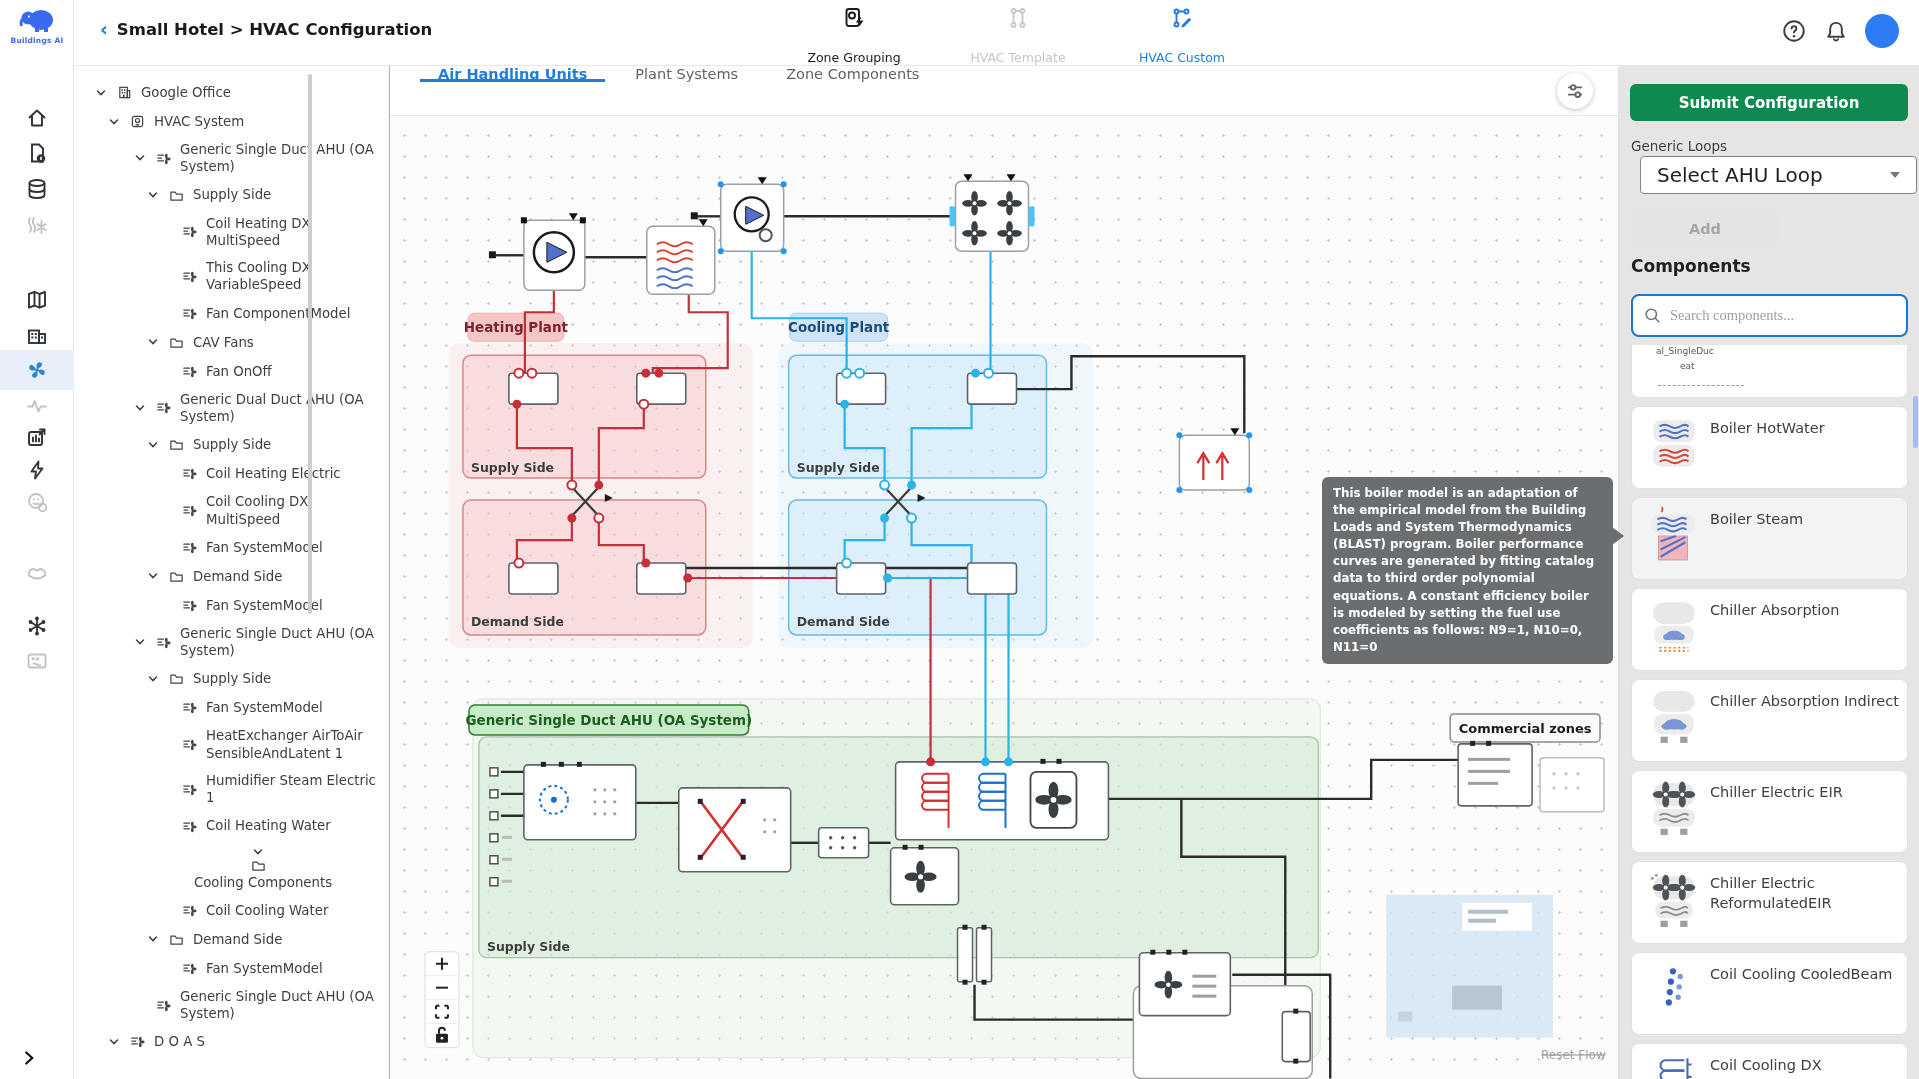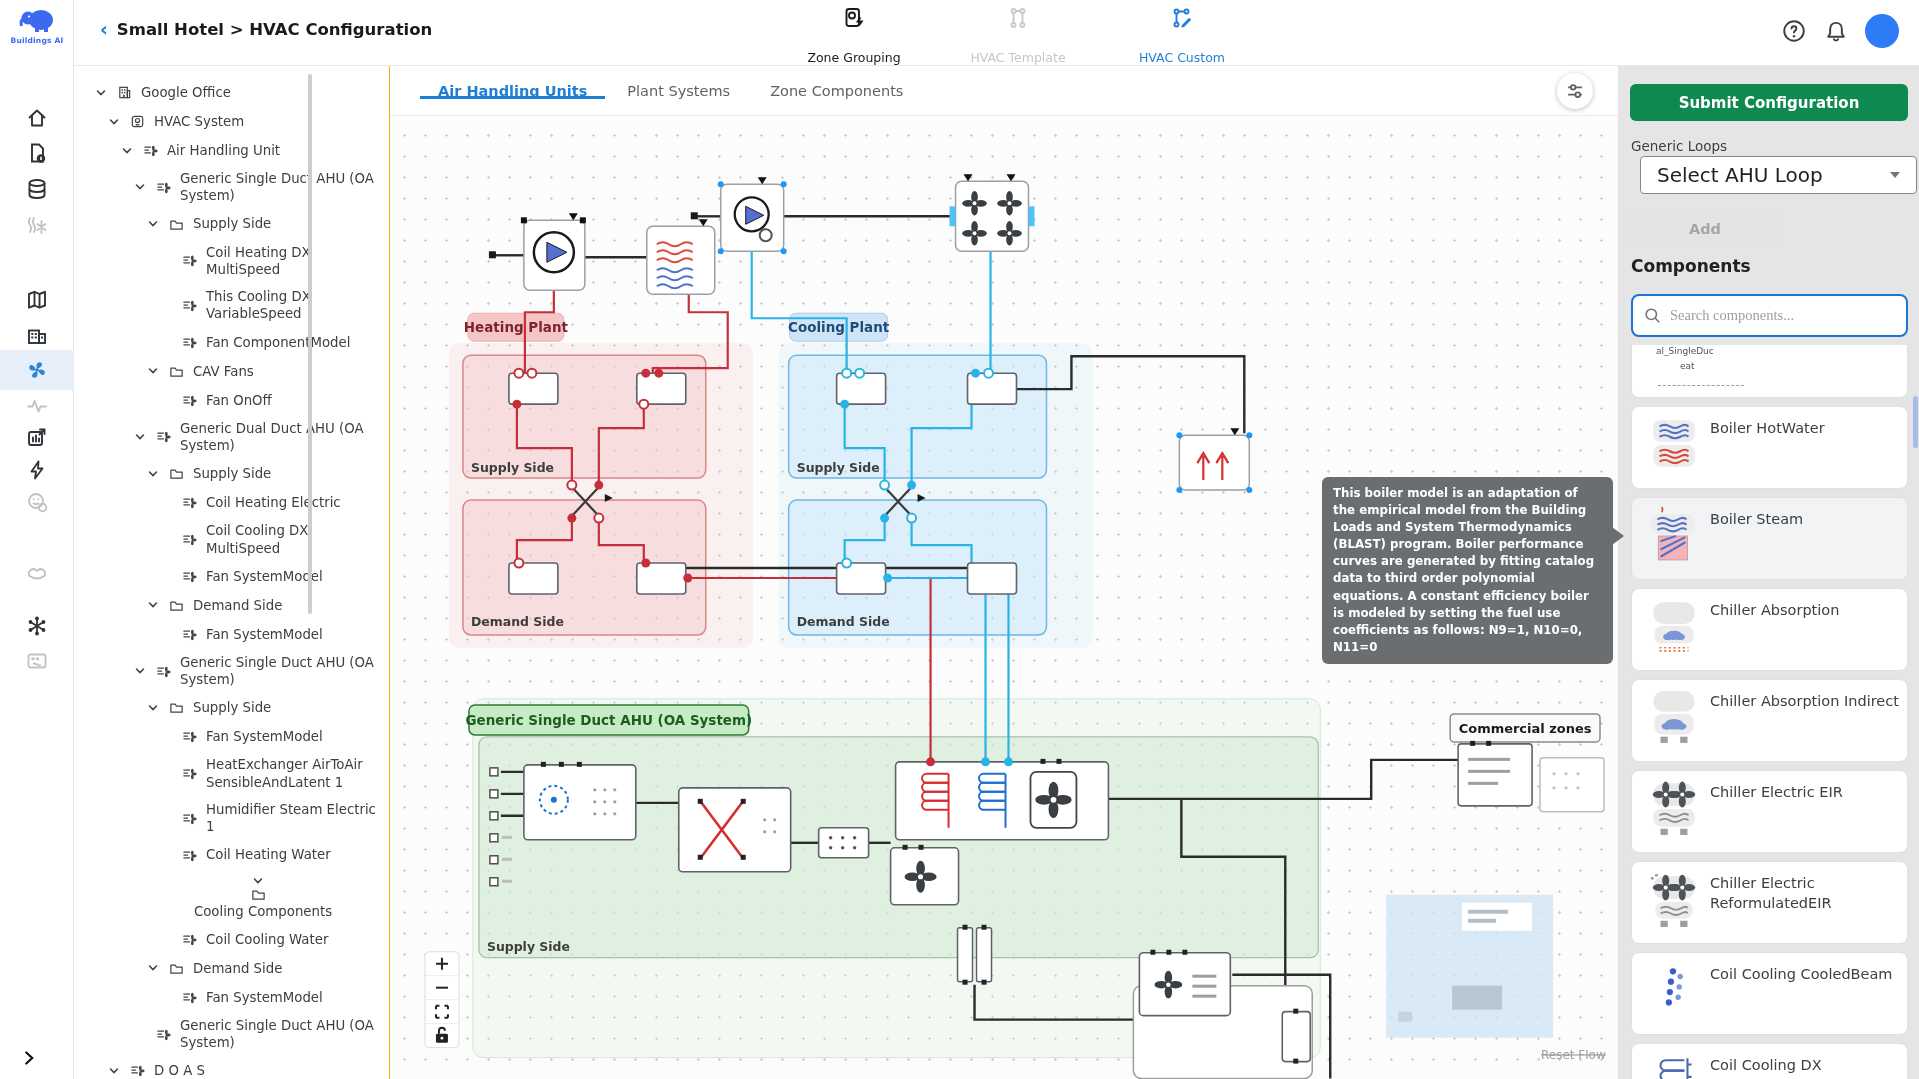--- a/index.html
+++ b/index.html
@@ -36,21 +36,21 @@
     border-right:1px solid #eab308; overflow:hidden; }
   #tree { padding-top:12px; }
   .trow { display:flex; align-items:center; min-height:29px; padding:5px 10px 5px 0; cursor:pointer; }
   .trow .chev { width:22px; flex:none; display:flex; align-items:center; }
   .trow .ticon { width:16px; height:16px; flex:none; margin-right:8px; display:flex; align-items:center; }
   .trow .tlabel { font-size:13.3px; color:#3c4043; line-height:1.3; }
   #tree-scroll { position:absolute; left:308px; top:74px; width:4px; height:540px; background:#cdcdcd; border-radius:2px; }
 
   
   #canvas { position:absolute; left:390px; top:66px; width:1228px; height:1013px; background:#fff; }
-  #tabbar { position:relative; height:50px; background:#fff; border-bottom:1px solid #ebebeb; display:flex; align-items:center; padding-left:30px; gap:4px; }
+  #tabbar { position:relative; height:50px; background:#fff; border-bottom:1px solid #ebebeb; display:flex; align-items:flex-start; padding-left:30px; gap:12px; }
   .ctab { display:flex; align-items:center; padding:0 18px; font-size:14.5px; color:#5f6368; cursor:pointer; position:relative; }
   .ctab.active { color:#1f7fd6; font-weight:600; }
   .ctab.active::after { content:""; position:absolute; left:0; right:0; bottom:0; height:3px; background:#1f7fd6; }
   #filter-btn { position:absolute; left:1167px; top:7px; width:36px; height:36px; border-radius:50%; background:#fff;
     box-shadow:0 1px 5px rgba(0,0,0,.25); display:flex; align-items:center; justify-content:center; cursor:pointer; }
   #diagram { position:absolute; left:0; top:50px; width:1228px; height:963px; background:#fcfcfc;
     background-image:radial-gradient(circle,#cdcdcd 1.1px,transparent 1.4px); background-size:21px 21px; background-position:4px 9px; }
   #diagram svg { position:absolute; inset:0; }
 
   
@@ -346,41 +346,20 @@
             </svg>
           </span>
           <span class="ticon">
             <svg class="ic" width="15" height="15" viewBox="0 0 16 16">
               <rect x="2.5" y="2.5" width="11" height="11" rx="2" stroke="#444" stroke-width="1.3" fill="none"></rect>
               <circle cx="8" cy="7" r="2.2" stroke="#444" stroke-width="1.3" fill="none"></circle>
               <rect x="6" y="10.8" width="4" height="1.5" fill="#444"></rect>
             </svg>
           </span>
           <span class="tlabel">HVAC System</span>
-        </div>
-        <div class="trow" style="padding-left: 47px;">
-          <span class="chev">
-            <svg class="ic" width="12" height="12" viewBox="0 0 12 12">
-              <path d="M2.5 4 L6 7.5 L9.5 4" stroke="#444" stroke-width="1.6" fill="none" stroke-linecap="round"></path>
-            </svg>
-          </span>
-          <span class="ticon">
-            <svg class="ic" width="15" height="15" viewBox="0 0 16 16">
-              <g stroke="#444" stroke-width="1.3" fill="none" stroke-linecap="round">
-                <path d="M2 4.5 h6 M2 7.5 h4 M2 10.5 h6"></path>
-              </g>
-              <g fill="#444">
-                <ellipse cx="11" cy="5.2" rx="1.5" ry="2.4"></ellipse>
-                <ellipse cx="13.2" cy="8.5" rx="2.4" ry="1.5"></ellipse>
-                <ellipse cx="11" cy="11.8" rx="1.5" ry="2.4"></ellipse>
-                <circle cx="11" cy="8.5" r="1"></circle>
-              </g>
-            </svg>
-          </span>
-          <span class="tlabel">Air Handling Unit</span>
         </div>
         <div class="trow" style="padding-left: 60px;">
           <span class="chev">
             <svg class="ic" width="12" height="12" viewBox="0 0 12 12">
               <path d="M2.5 4 L6 7.5 L9.5 4" stroke="#444" stroke-width="1.6" fill="none" stroke-linecap="round"></path>
             </svg>
           </span>
           <span class="ticon">
             <svg class="ic" width="15" height="15" viewBox="0 0 16 16">
               <g stroke="#444" stroke-width="1.3" fill="none" stroke-linecap="round">

